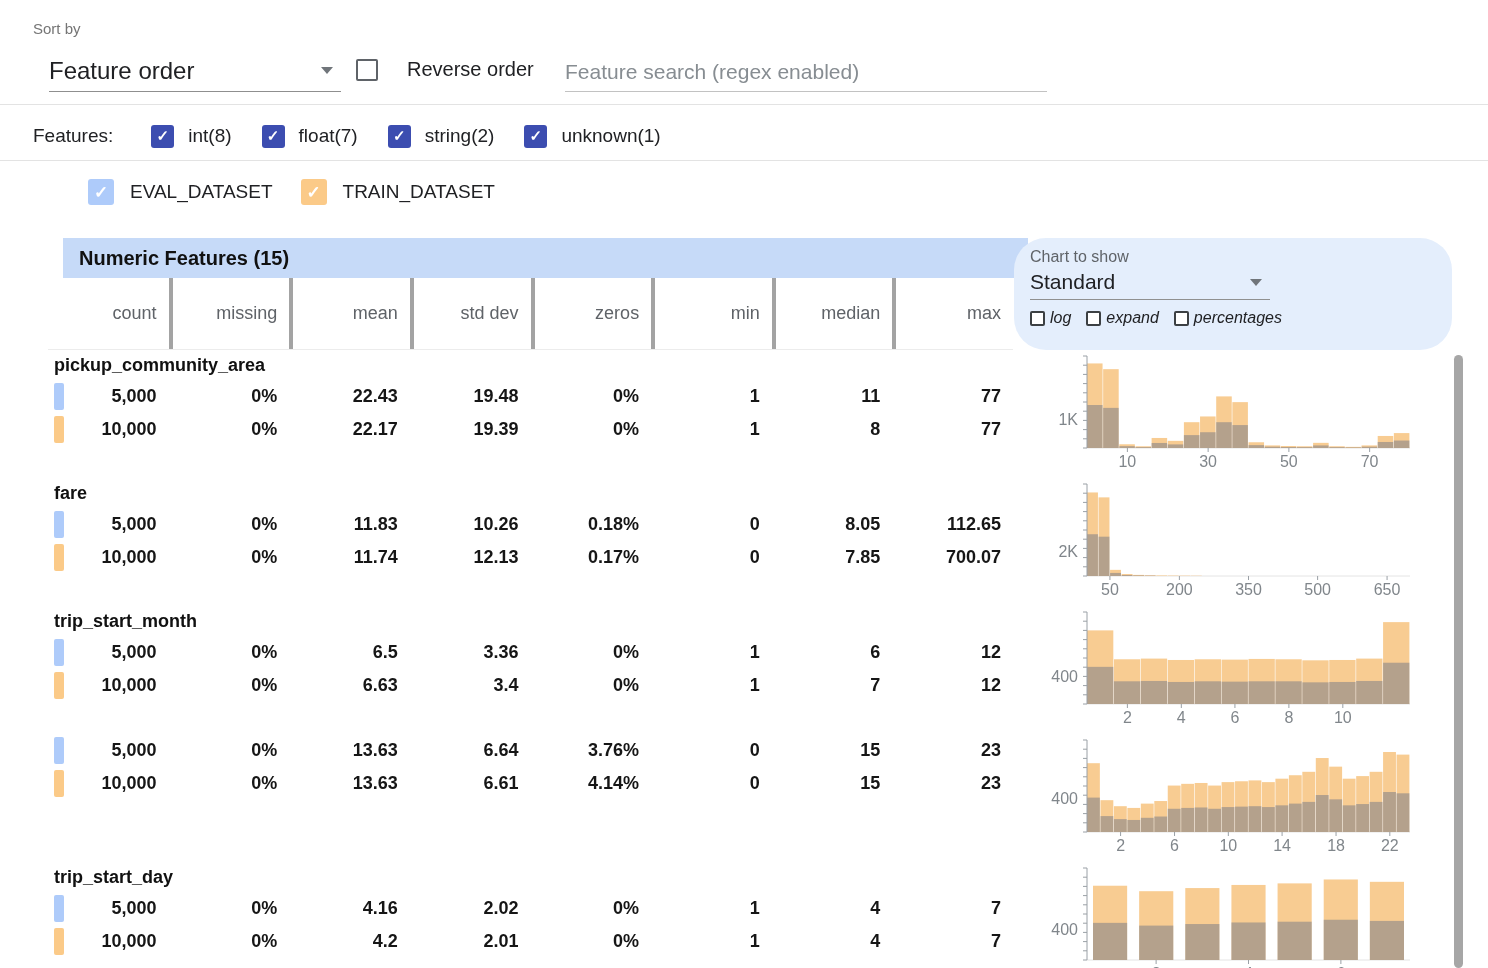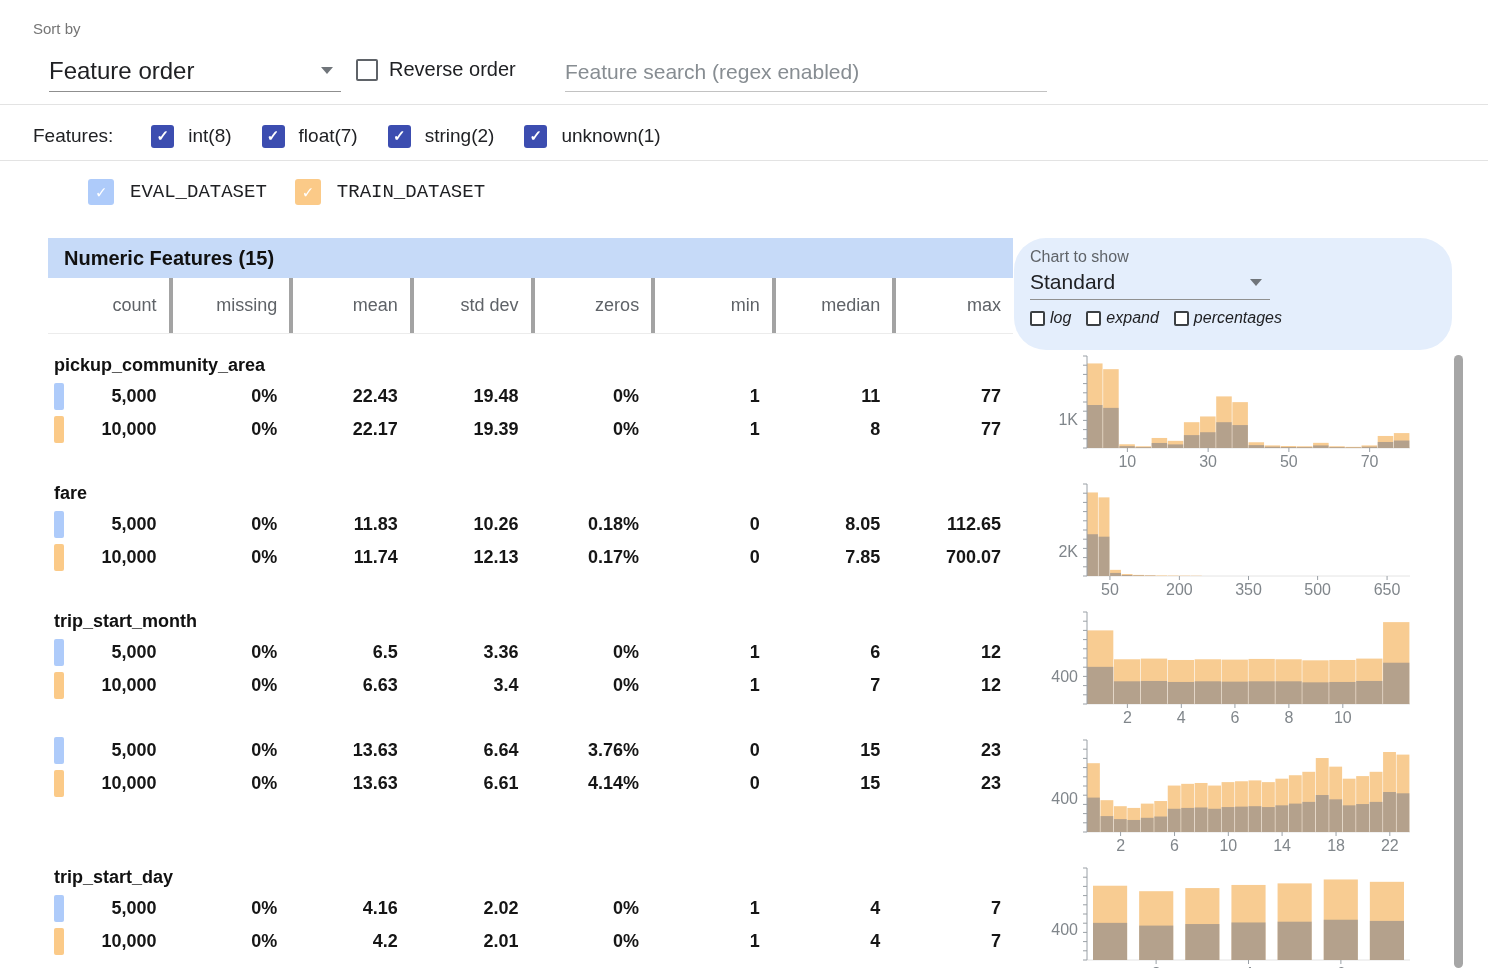--- a/index.html
+++ b/index.html
@@ -11,21 +11,21 @@
   .abs { position: absolute; }
 
   
   #sortby-label { left: 33px; top: 20px; font-size: 15px; color: #757575; }
   #sort-select { left: 33px; top: 50px; width: 292px; height: 42px;
     border-bottom: 1px solid #8f8f8f; display: flex; align-items: center;
     justify-content: space-between; cursor: pointer; margin-left: 16px; }
   #sort-select .val { font-size: 24px; color: #202124; }
   .arrow { width: 0; height: 0; border-left: 6px solid transparent;
     border-right: 6px solid transparent; border-top: 7px solid #70757a; margin-right: 8px; }
-  #reverse-wrap { left: 356px; top: 58px; display: flex; align-items: center; gap: 11px; }
+  #reverse-wrap { left: 356px; top: 58px; display: flex; align-items: center; gap: 29px; }
   .cb-empty { width: 22px; height: 22px; border: 2px solid #5f6368; border-radius: 2px;
     background: #fff; cursor: pointer; flex: none; }
   #reverse-wrap .lbl { font-size: 20px; }
   #search-input { left: 565px; top: 52px; width: 482px; height: 40px; border: none;
     border-bottom: 1px solid #c2c2c2; font-size: 21px; color: #202124; outline: none;
     font-family: inherit; background: transparent; }
   #search-input::placeholder { color: #878d92; }
 
   .divider { left: 0; width: 1488px; height: 1px; background: #e3e3e3; }
   #div1 { top: 104px; } #div2 { top: 160px; }
@@ -34,46 +34,46 @@
   #features-bar { left: 33px; top: 112px; height: 48px; display: flex; align-items: center; }
   #features-bar .bar-label { font-size: 19px; margin-right: 38px; }
   .filter-item { display: flex; align-items: center; gap: 14px; margin-right: 30px; }
   .cb-filled { width: 23px; height: 23px; border-radius: 3px; display: flex;
     align-items: center; justify-content: center; cursor: pointer; flex: none; }
   .cb-filled::after { content: "✓"; color: #fff; font-size: 15px; font-weight: bold; }
   .filter-item .lbl { font-size: 19px; }
 
   
   #datasets-bar { left: 88px; top: 170px; height: 44px; display: flex; align-items: center; gap: 28px; }
-  .ds-item { display: flex; align-items: center; gap: 16px; font-family: Liberation Mono, monospace; }
+  .ds-item { display: flex; align-items: center; gap: 16px; }
   .cb-pastel { width: 26px; height: 26px; border-radius: 3px; display: flex;
     align-items: center; justify-content: center; cursor: pointer; flex: none; }
   .cb-pastel::after { content: "✓"; color: #fff; font-size: 17px; font-weight: bold; }
   .ds-item .lbl { font-size: 19px; }
 
   
-  #table-header-band { left: 48px; top: 238px; width: 965px; height: 40px;
+  #table-header-band { left: 63px; top: 238px; width: 965px; height: 40px;
     display: flex; align-items: center; padding-left: 16px; }
   #table-header-band .title { font-size: 20px; font-weight: bold; color: #111; }
 
   
   #chart-panel { left: 1014px; top: 238px; width: 438px; height: 112px; padding: 10px 0 0 16px; border-radius: 32px; }
   #chart-panel .cp-title { font-size: 16px; color: #5f6368; }
   #cp-select { width: 240px; margin-top: 4px; padding-bottom: 5px;
     border-bottom: 1px solid #909090; display: flex; align-items: center;
     justify-content: space-between; cursor: pointer; }
   #cp-select .val { font-size: 21px; color: #202124; }
   #cp-toggles { margin-top: 9px; display: flex; align-items: center; gap: 15px; }
   .toggle { display: flex; align-items: center; gap: 5px; font-style: italic; }
   .cb-small { width: 15px; height: 15px; border: 2px solid #3c4043; border-radius: 2px;
     background: #fff; cursor: pointer; flex: none; }
   .toggle .lbl { font-size: 16px; }
 
   
-  #col-header { left: 48px; top: 278px; width: 965px; height: 56px; display: grid;
+  #col-header { left: 48px; top: 278px; width: 965px; height: 72px; display: grid;
     grid-template-columns: repeat(8, 1fr); border-bottom: 1px solid #ececec; }
   #col-header .col { display: flex; align-items: center; justify-content: flex-end;
     padding-right: 12px; font-size: 18px; color: #5f6368; border-left: 4px solid #a3a3a3; }
   #col-header .col:first-child { border-left: none; }
 
   
   #features-list { left: 48px; top: 350px; width: 965px; }
   .feature-block { height: 128px; position: relative; }
   .feature-name { height: 30px; line-height: 30px; padding-left: 6px;
     font-size: 18px; font-weight: bold; color: #111; }

